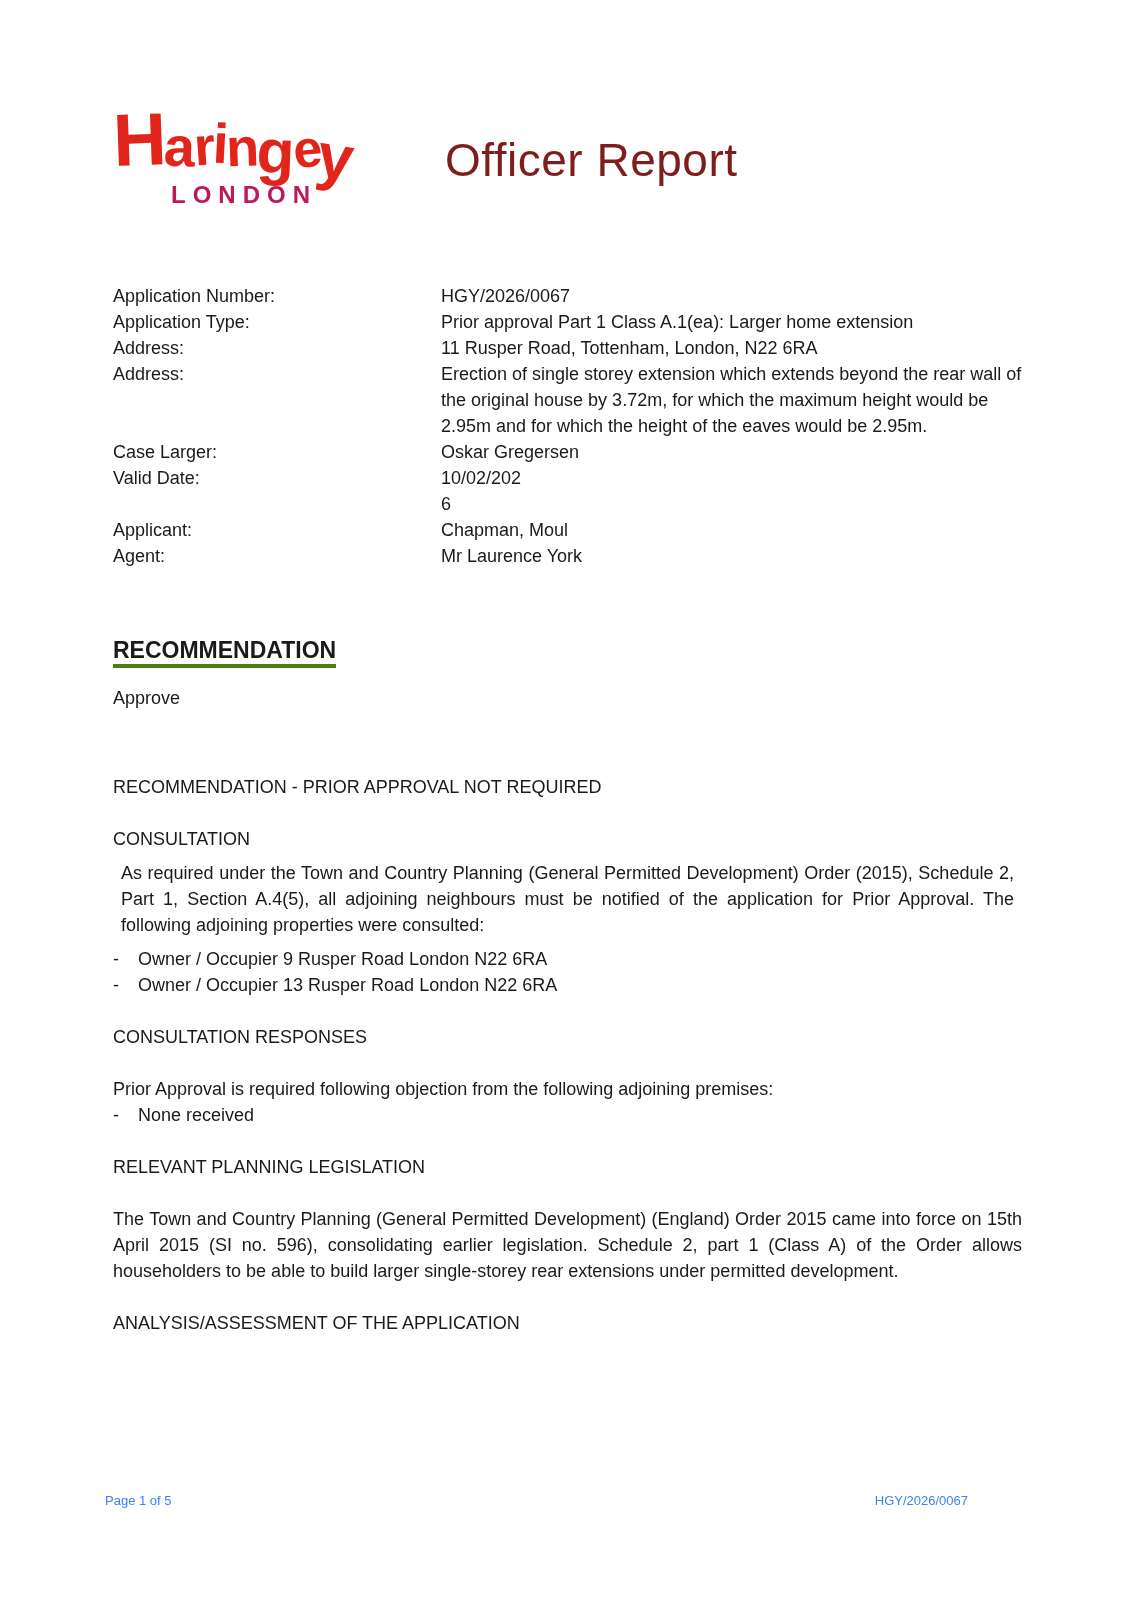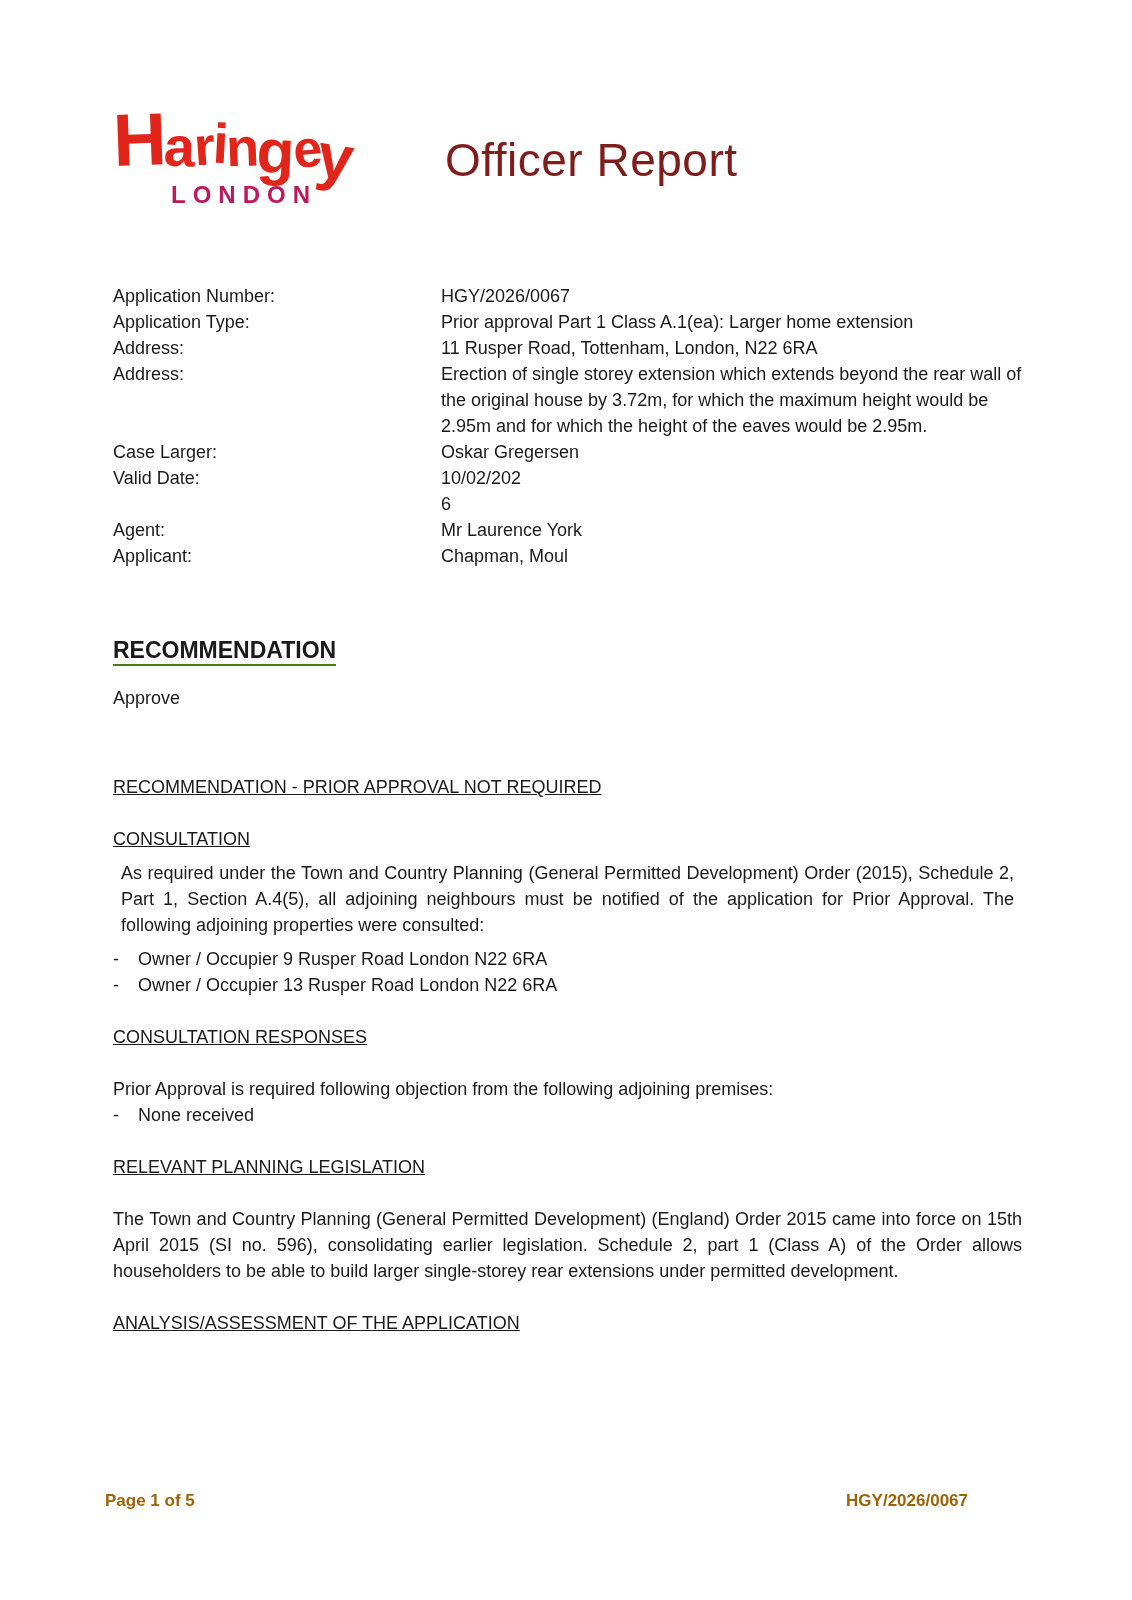--- a/index.html
+++ b/index.html
@@ -31,35 +31,35 @@
     letter-spacing:7px;color:#be185d;line-height:1;}
   .report-title{margin:32px 0 0 32px;font-size:46px;line-height:50px;
     font-weight:400;color:#7f1d1d;letter-spacing:0.5px;white-space:nowrap;}
   
   .details{margin-top:48px;}
   .detail-row{display:grid;grid-template-columns:328px 1fr;}
   .detail-label{white-space:nowrap;}
   .detail-value{white-space:pre-line;}
   
   .rec-heading{margin-top:67px;font-size:23px;line-height:28px;font-weight:bold;}
-  .rec-heading span{border-bottom:2px solid #4d7c0f;padding-bottom:1px;}
+  .rec-heading span{border-bottom:4px solid #4d7c0f;padding-bottom:1px;}
   .rec-decision{margin-top:21px;}
   
   .h-prior{margin-top:63px;}
-  .sec-heading{line-height:26px;text-decoration:underline;}
+  .sec-heading{line-height:26px;}
   .mt26{margin-top:26px;}
   .mt32{margin-top:32px;}
   .para{text-align:justify;}
   .dash-list{margin:0;padding:0;list-style:none;}
   .dash-item{display:flex;}
   .dash-marker{width:25px;flex:0 0 25px;}
   
   .page-footer{position:absolute;left:0;right:0;top:1490px;
     display:flex;justify-content:space-between;
-    padding:0 164px 0 105px;font-size:17px;line-height:22px;color:#a16207;font-weight:bold;}
+    padding:0 164px 0 105px;font-size:13px;line-height:22px;color:#3b82f6;}
 </style>
 </head>
 <body>
 
 <div class="page">
 
   <header class="report-header">
     <div class="logo">
       <div class="logo-word">
           <span class="l0" style="color: rgb(225, 37, 27);">H</span>
@@ -96,26 +96,26 @@
     <div class="detail-row">
       <div class="detail-label">Case Larger:</div>
       <div class="detail-value">Oskar Gregersen</div>
     </div>
     <div class="detail-row">
       <div class="detail-label">Valid Date:</div>
       <div class="detail-value">10/02/202
 6</div>
     </div>
     <div class="detail-row">
+      <div class="detail-label">Applicant:</div>
+      <div class="detail-value">Chapman, Moul</div>
+    </div>
+    <div class="detail-row">
       <div class="detail-label">Agent:</div>
       <div class="detail-value">Mr Laurence York</div>
-    </div>
-    <div class="detail-row">
-      <div class="detail-label">Applicant:</div>
-      <div class="detail-value">Chapman, Moul</div>
     </div>
   </section>
 
   <div class="rec-heading">
     <span>RECOMMENDATION</span>
   </div>
   <div class="rec-decision">Approve</div>
 
   <div class="sec-heading h-prior">RECOMMENDATION - PRIOR APPROVAL NOT REQUIRED</div>
 

